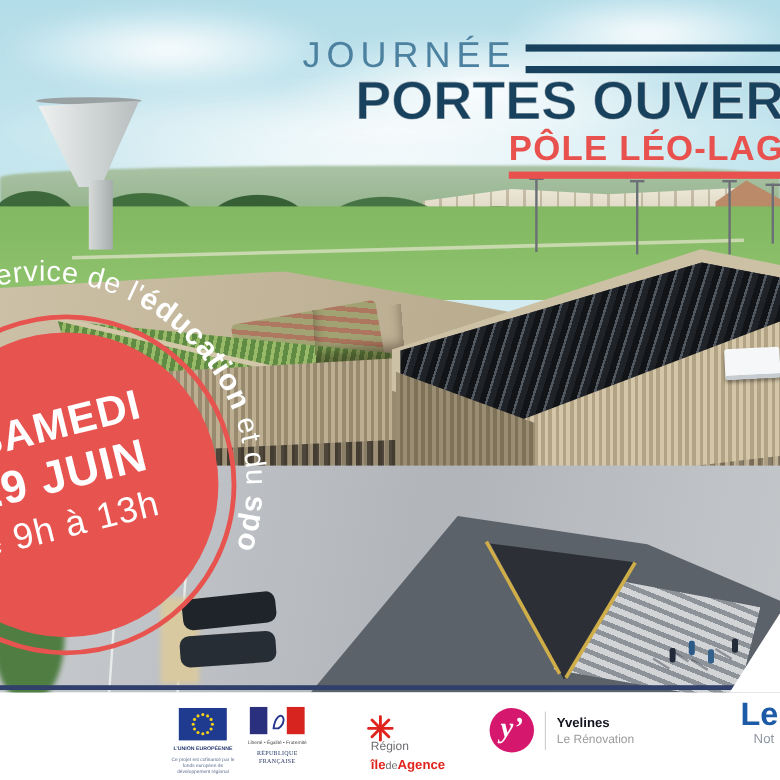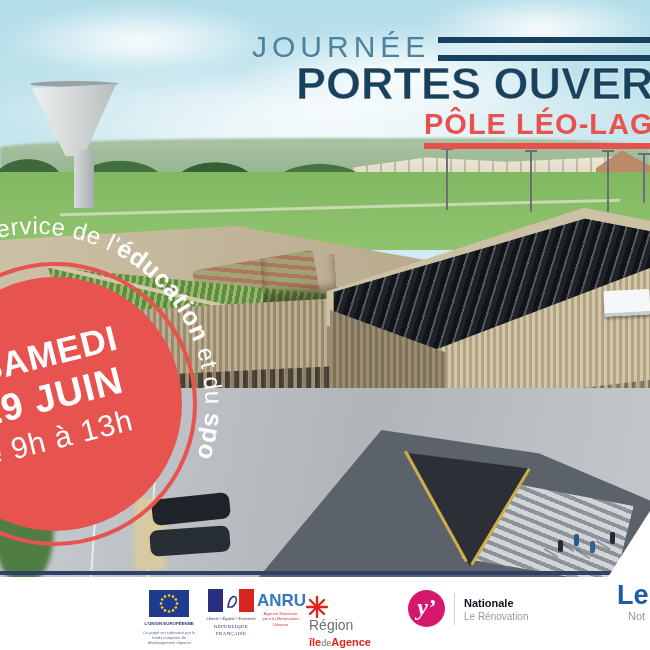--- a/index.html
+++ b/index.html
@@ -137,21 +137,21 @@
   .rf{left:203px;top:589px;width:56px;text-align:center;}
   .rf-flag{position:relative;display:inline-block;width:46px;height:23px;}
   .rf-motto{position:relative;font-size:6.5px;color:#444;}
   .rf-name{position:relative;font-size:8px;color:#1a2a5e;font-family:"Liberation Serif",serif;letter-spacing:.5px;}
   .anru{left:257px;top:591px;width:48px;text-align:center;}
   .anru-word{position:relative;display:inline-block;font-size:17px;font-weight:800;color:#3577c1;letter-spacing:0;}
   .anru-cap{position:relative;font-size:7px;color:#d1403c;margin-top:0;}
   .region{left:306px;top:594px;width:84px;}
   .region-star{position:relative;float:left;width:22px;height:22px;margin-top:2px;}
   .region-txt{position:relative;float:left;margin-left:3px;line-height:1.05;}
-  .region-p{position:relative;font-size:14px;color:#6d6e71;display:block;}
+  .region-p{position:relative;font-size:10px;color:#6d6e71;display:block;}
   .region-l2{position:relative;display:block;white-space:nowrap;}
   .region-ile,.region-fr{font-size:11px;font-weight:800;color:#e0231c;position:relative;display:inline;}
   .region-de{font-size:9px;color:#6d6e71;position:relative;display:inline;}
   .yv{left:408px;top:590px;width:110px;height:40px;}
   .yv-circle{left:0;top:0;width:37px;height:37px;border-radius:50%;background:#d6176e;color:#fff;
       font-family:"Liberation Serif",serif;font-style:italic;font-weight:700;font-size:24px;
       text-align:center;line-height:34px;}
   .yv-div{left:46px;top:3px;width:1px;height:32px;background:#cfcfcf;}
   .yv-name{left:56px;top:7px;font-size:11px;font-weight:700;color:#11131f;white-space:nowrap;}
   .yv-cap{left:56px;top:21px;font-size:10px;color:#9b9b9b;white-space:nowrap;}
@@ -276,31 +276,20 @@
         <rect x="0" y="0" width="15" height="23" fill="#2a2f7e"></rect>
         <rect x="15" y="0" width="16" height="23" fill="#ffffff"></rect>
         <rect x="31" y="0" width="15" height="23" fill="#d7241e"></rect>
         <path d="M20 18 C21 9 26 5 28 9 C29.5 12 27 16 24 18 Z" fill="none" stroke="#26358c" stroke-width="1.6"></path>
       </svg>
     </span>
     <span class="rf-motto"><span class="scale-wrap">Liberté • Égalité • Fraternité</span></span>
     <span class="rf-name"><span class="scale-wrap">RÉPUBLIQUE FRANÇAISE</span></span>
   </div>
 
-  <div class="logo anru">
-    <span class="anru-word">ANRU</span>
-    
-    <span class="anru-cap" style="position:relative;display:block;">
-        <span class="scale-wrap">
-      <span style="position:relative;display:block;">Agence Nationale</span>
-      <span style="position:relative;display:block;">pour la Rénovation</span>
-      <span style="position:relative;display:block;">Urbaine</span>
-    </span>
-      </span>
-  </div>
 
   <div class="logo region">
     <span class="region-star">
       <svg width="22" height="22" viewBox="0 0 22 22" style="position:absolute;left:0;top:0;">
         <g stroke="#e0231c" stroke-width="2.4" stroke-linecap="round">
           <line x1="11" y1="1" x2="11" y2="21"></line>
             <line x1="1" y1="11" x2="21" y2="11"></line>
           <line x1="4" y1="4" x2="18" y2="18"></line>
             <line x1="18" y1="4" x2="4" y2="18"></line>
         </g>
@@ -310,20 +299,20 @@
       <span class="region-p">Région</span>
       <span class="region-l2">
         <span class="region-ile">île</span><span class="region-de">de</span><span class="region-fr">Agence</span>
       </span>
     </span>
   </div>
 
   <div class="logo yv">
     <span class="yv-circle">y’</span>
     <span class="yv-div"></span>
-    <span class="yv-name">Nationale</span>
+    <span class="yv-name">Yvelines</span>
     <span class="yv-cap">Le Rénovation</span>
   </div>
 
   <div class="city-t">Le</div>
   <div class="city-s">Not</div>
 
 </div>
 
 </body></html>

